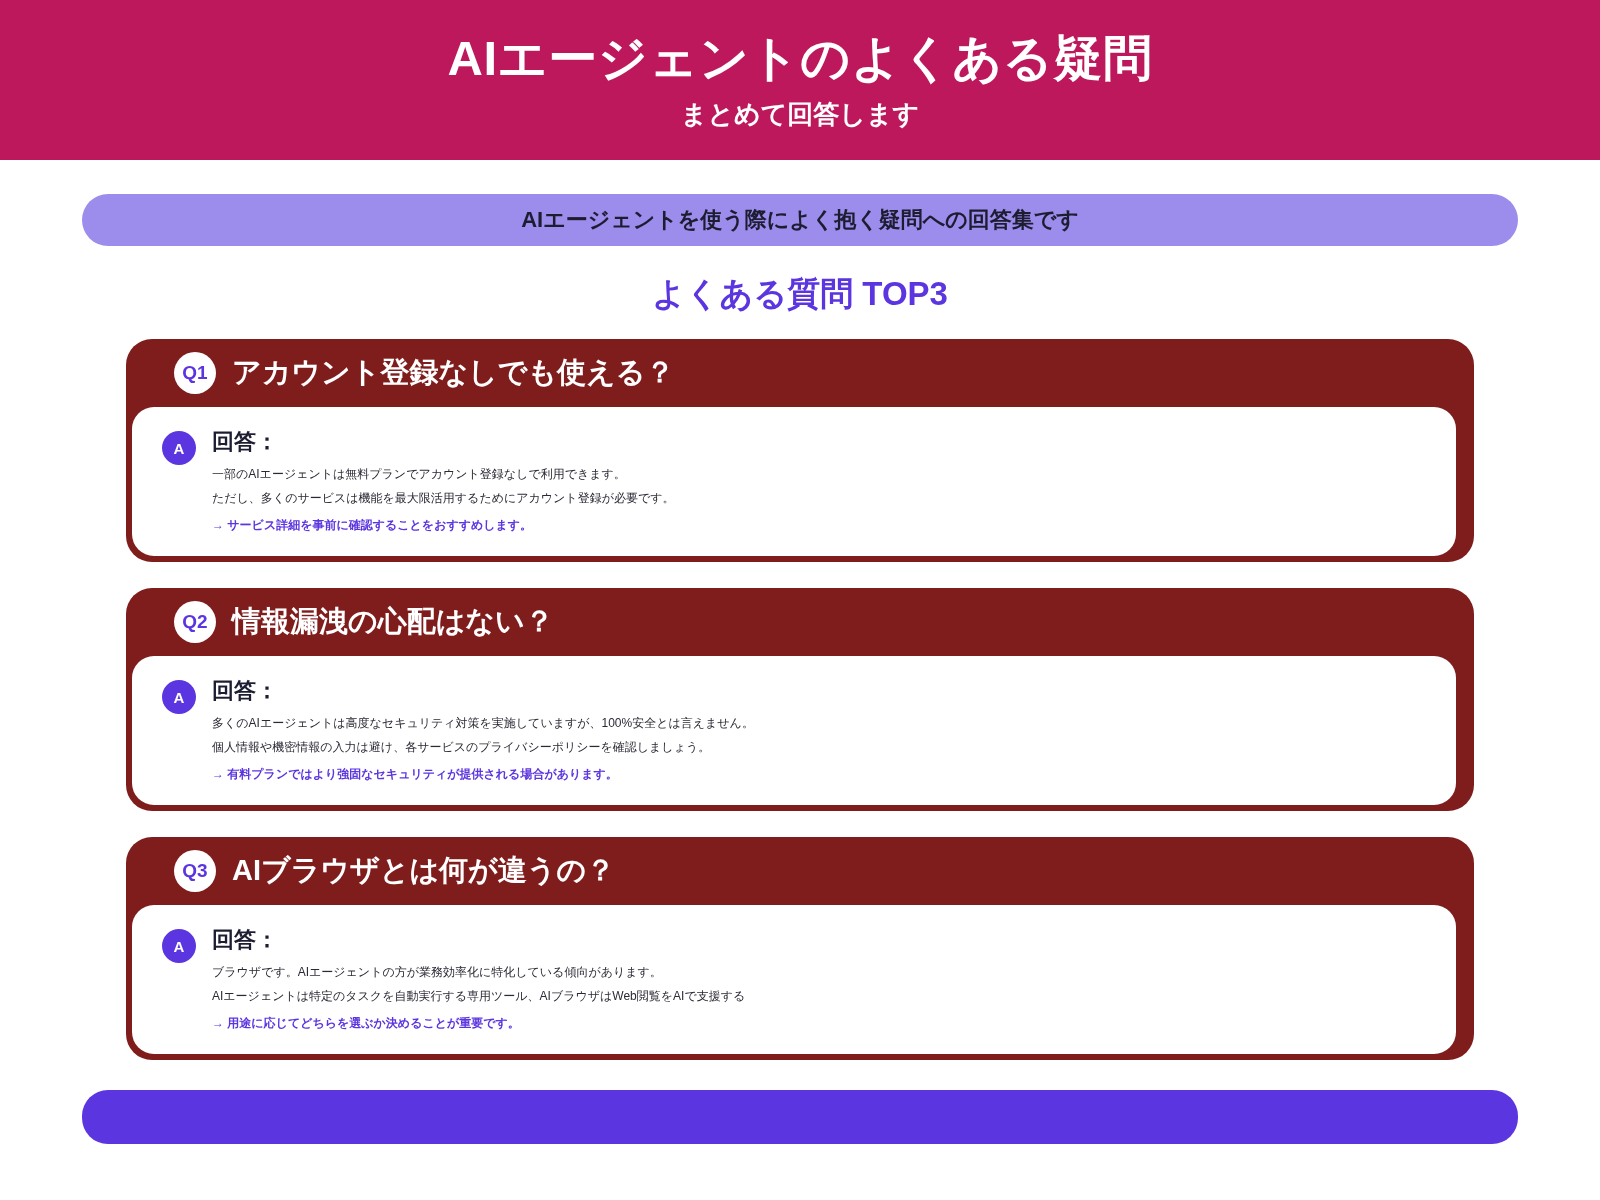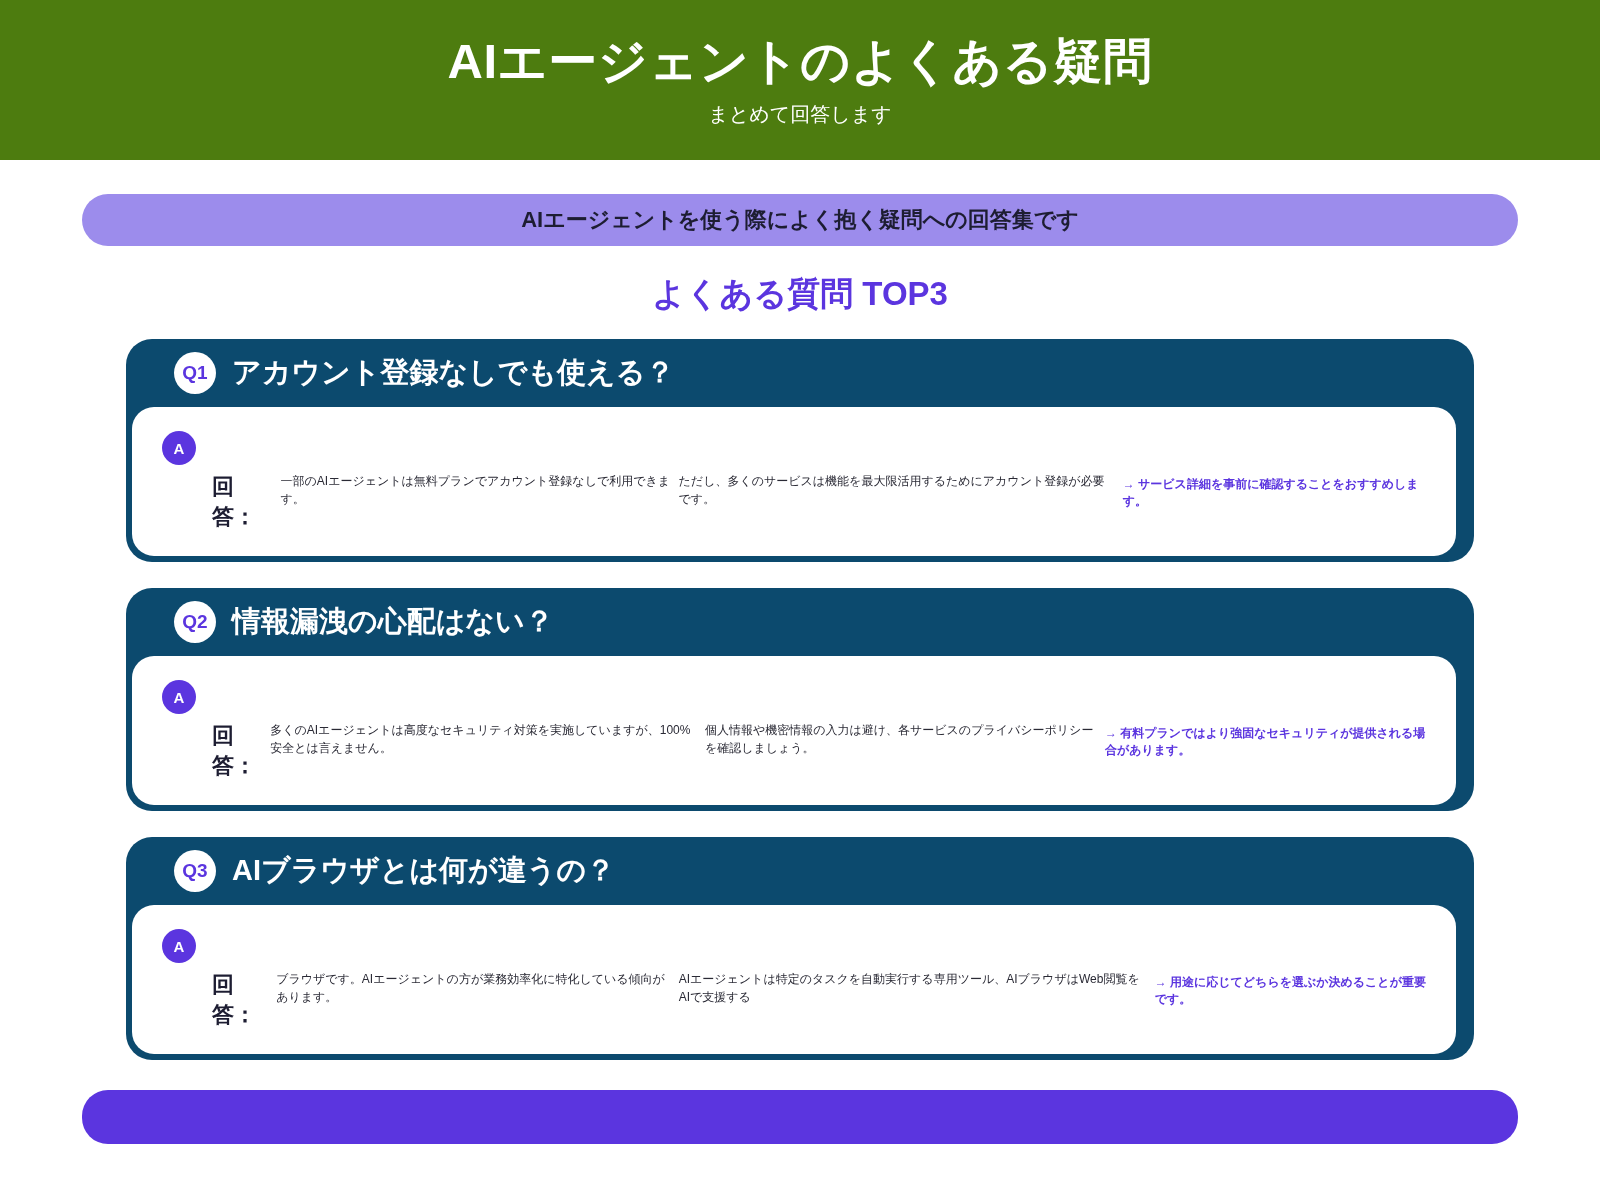--- a/index.html
+++ b/index.html
@@ -12,40 +12,40 @@
   }
   .page {
     width: 1600px;
     height: 1200px;
     position: relative;
     background: #ffffff;
   }
 
   
   .header {
-    background: #4d7c0f;
+    background: #be185d;
     width: 100%;
     height: 160px;
     display: flex;
     flex-direction: column;
     align-items: center;
     justify-content: center;
     gap: 14px;
   }
   .header-title {
     color: #ffffff;
     font-size: 49px;
     font-weight: bold;
     letter-spacing: 0.5px;
     line-height: 1.1;
   }
   .header-subtitle {
     color: #ffffff;
-    font-size: 20px;
-    font-weight: normal;
+    font-size: 26px;
+    font-weight: bold;
     line-height: 1.1;
   }
 
   
   .body-wrap {
     padding: 34px 82px 0 82px;
     border-radius: 17px;
   }
 
   .intro-banner {
@@ -69,21 +69,21 @@
   }
 
   
   .faq-list {
     display: flex;
     flex-direction: column;
     gap: 26px;
     padding: 0 44px;
   }
   .faq-card {
-    background: #0c4a6e;
+    background: #7f1d1d;
     border-radius: 26px;
     padding: 0 12px 6px 0;
     overflow: hidden;
   }
   .faq-q {
     display: flex;
     align-items: center;
     gap: 16px;
     padding: 14px 24px 14px 48px;
     height: 68px;
@@ -123,23 +123,22 @@
     font-size: 15px;
     font-weight: bold;
     display: flex;
     align-items: center;
     justify-content: center;
     flex: 0 0 auto;
     margin-top: 4px;
   }
   .a-content {
     display: flex;
-    flex-direction: row;
+    flex-direction: column;
     gap: 6px;
-    margin-top: 45px;
   }
   .a-label {
     color: #1d1d32;
     font-size: 22px;
     font-weight: bold;
     margin-bottom: 2px;
   }
   .a-line {
     color: #2a2a35;
     font-size: 12px;

